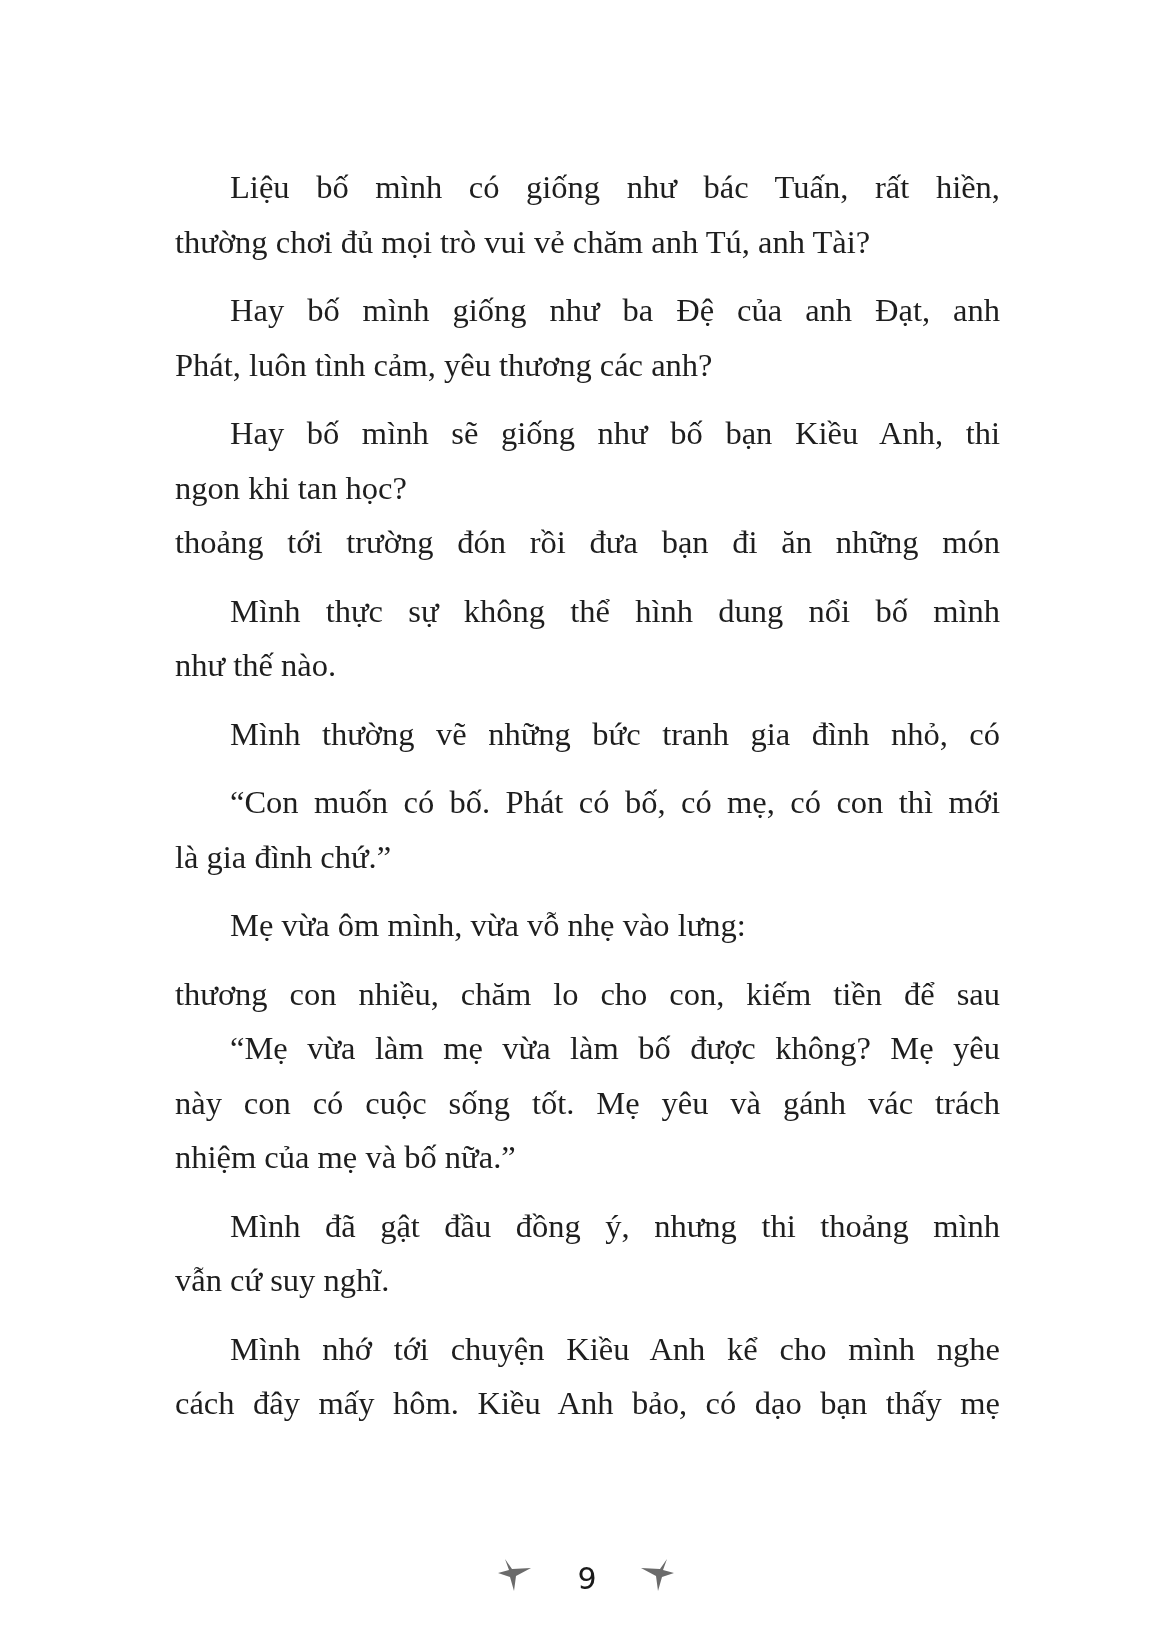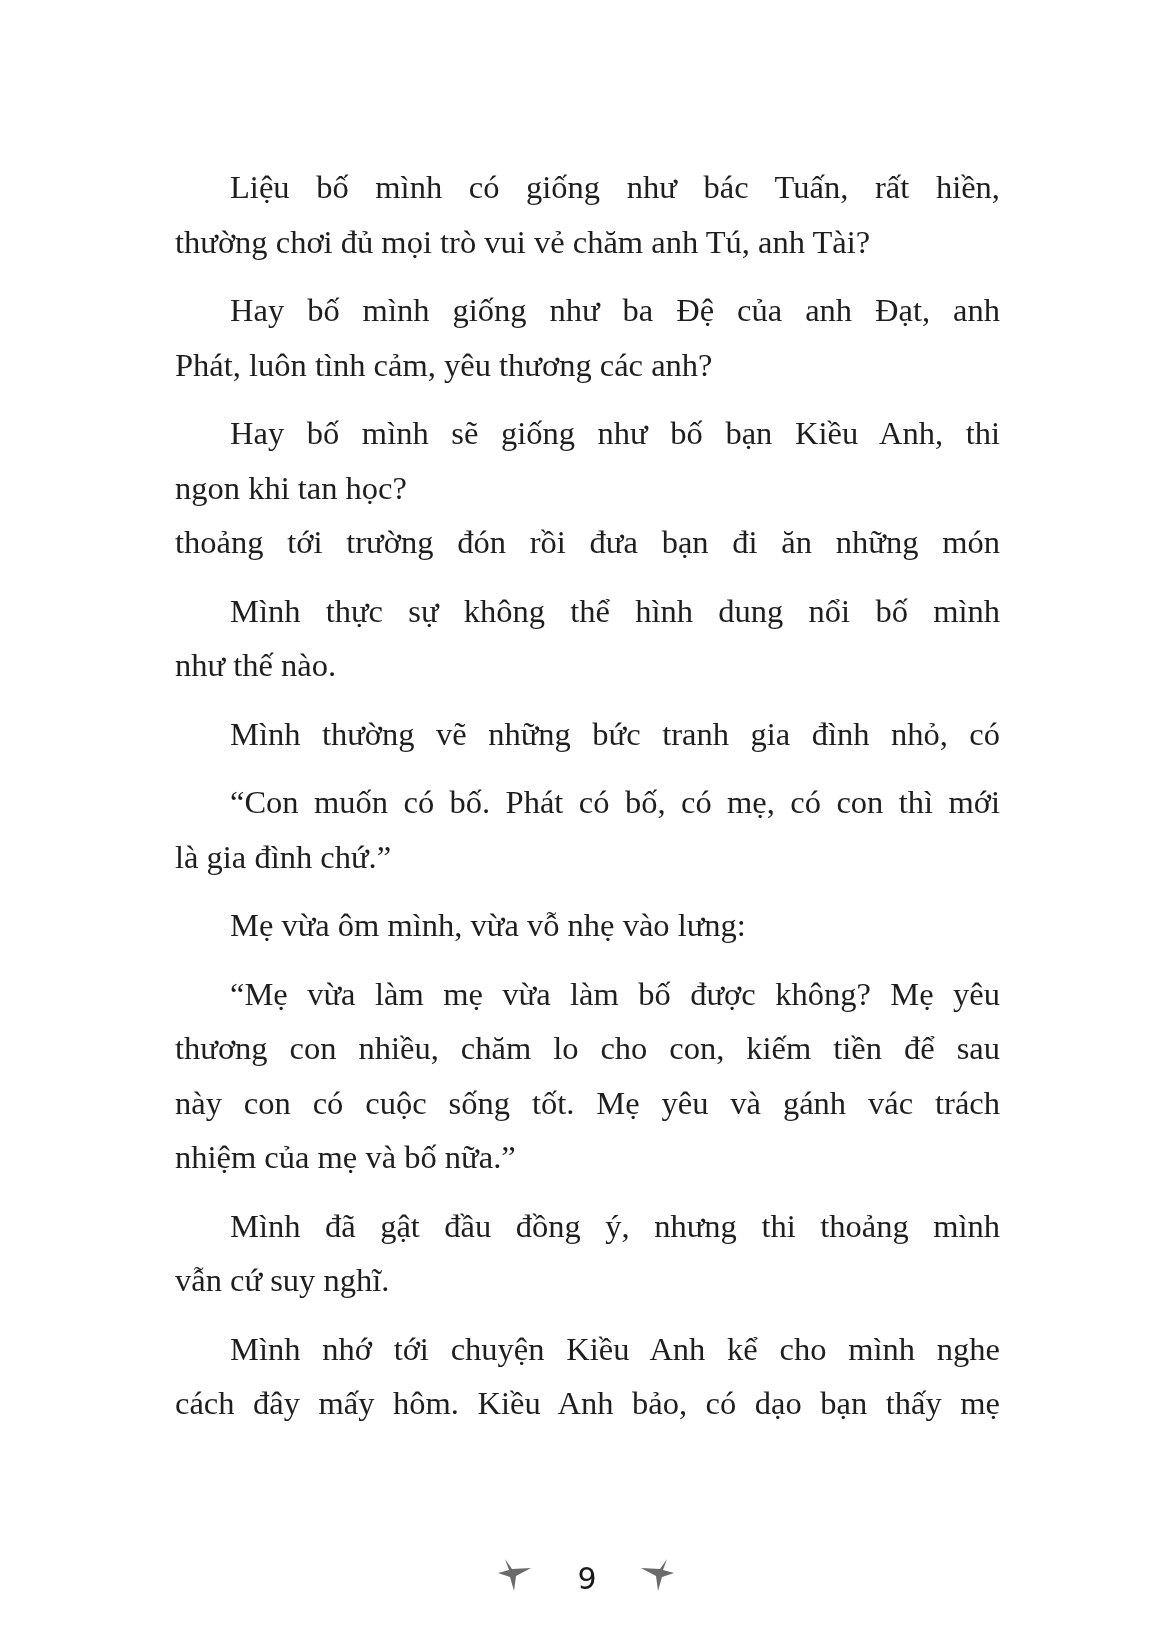--- a/index.html
+++ b/index.html
@@ -110,22 +110,22 @@
     <p class="paragraph">
       <span class="line first">“Con muốn có bố. Phát có bố, có mẹ, có con thì mới</span>
       <span class="line last">là gia đình chứ.”</span>
     </p>
 
     <p class="paragraph">
       <span class="line first last">Mẹ vừa ôm mình, vừa vỗ nhẹ vào lưng:</span>
     </p>
 
     <p class="paragraph">
+      <span class="line">thương con nhiều, chăm lo cho con, kiếm tiền để sau</span>
       <span class="line first">“Mẹ vừa làm mẹ vừa làm bố được không? Mẹ yêu</span>
-      <span class="line">thương con nhiều, chăm lo cho con, kiếm tiền để sau</span>
       <span class="line">này con có cuộc sống tốt. Mẹ yêu và gánh vác trách</span>
       <span class="line last">nhiệm của mẹ và bố nữa.”</span>
     </p>
 
     <p class="paragraph">
       <span class="line first">Mình đã gật đầu đồng ý, nhưng thi thoảng mình</span>
       <span class="line last">vẫn cứ suy nghĩ.</span>
     </p>
 
     <p class="paragraph">

